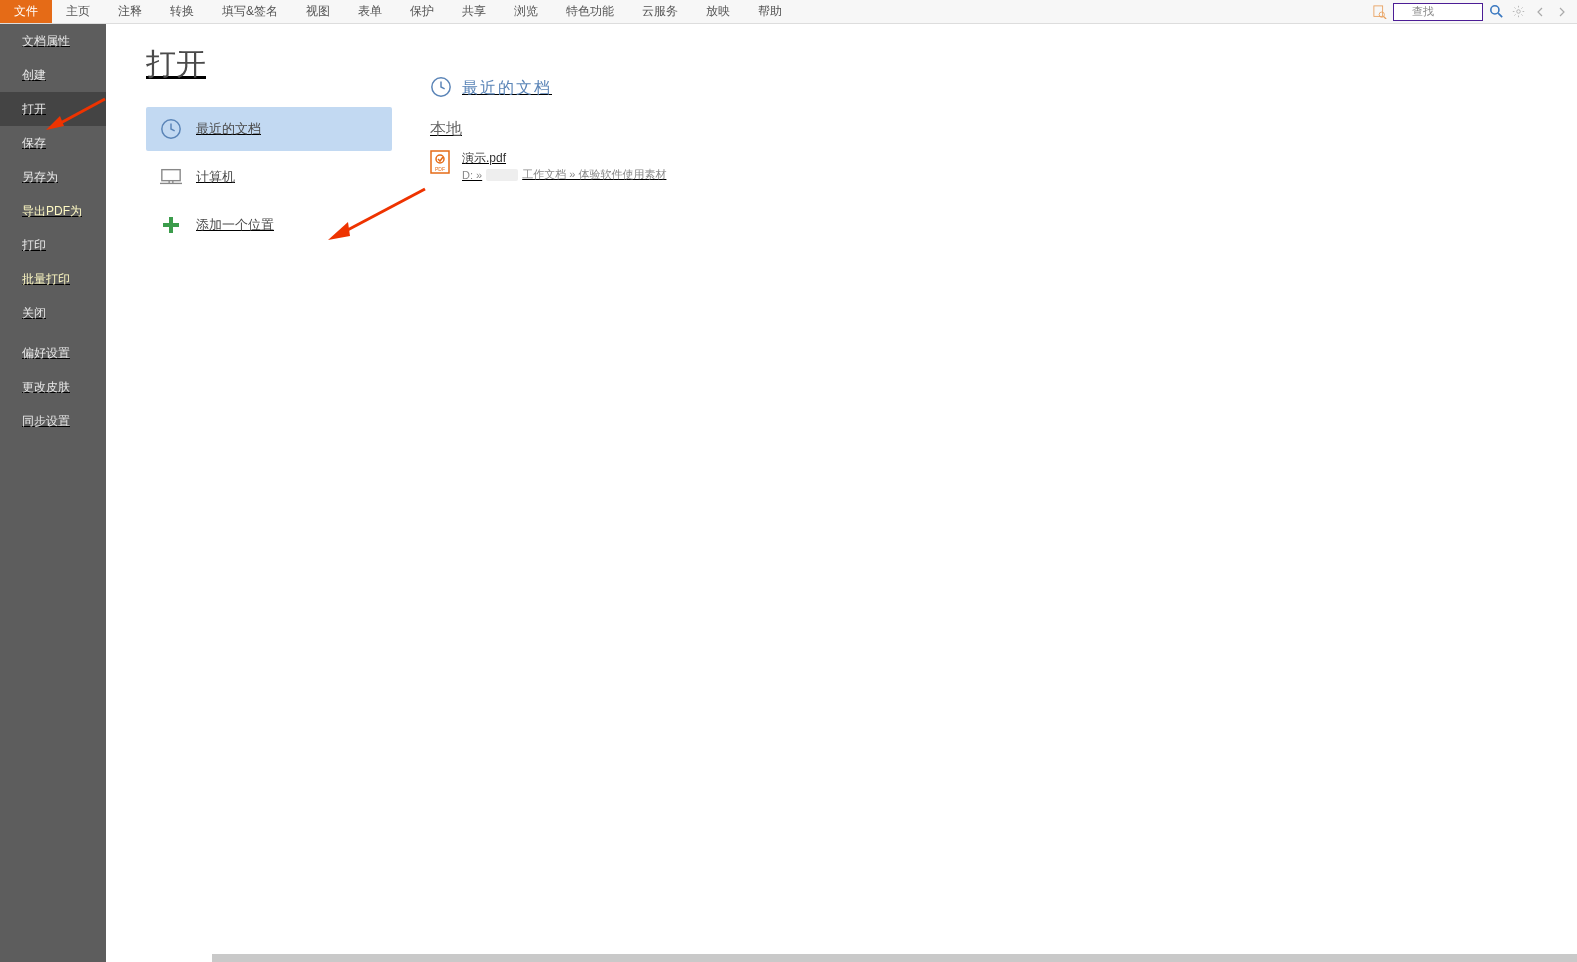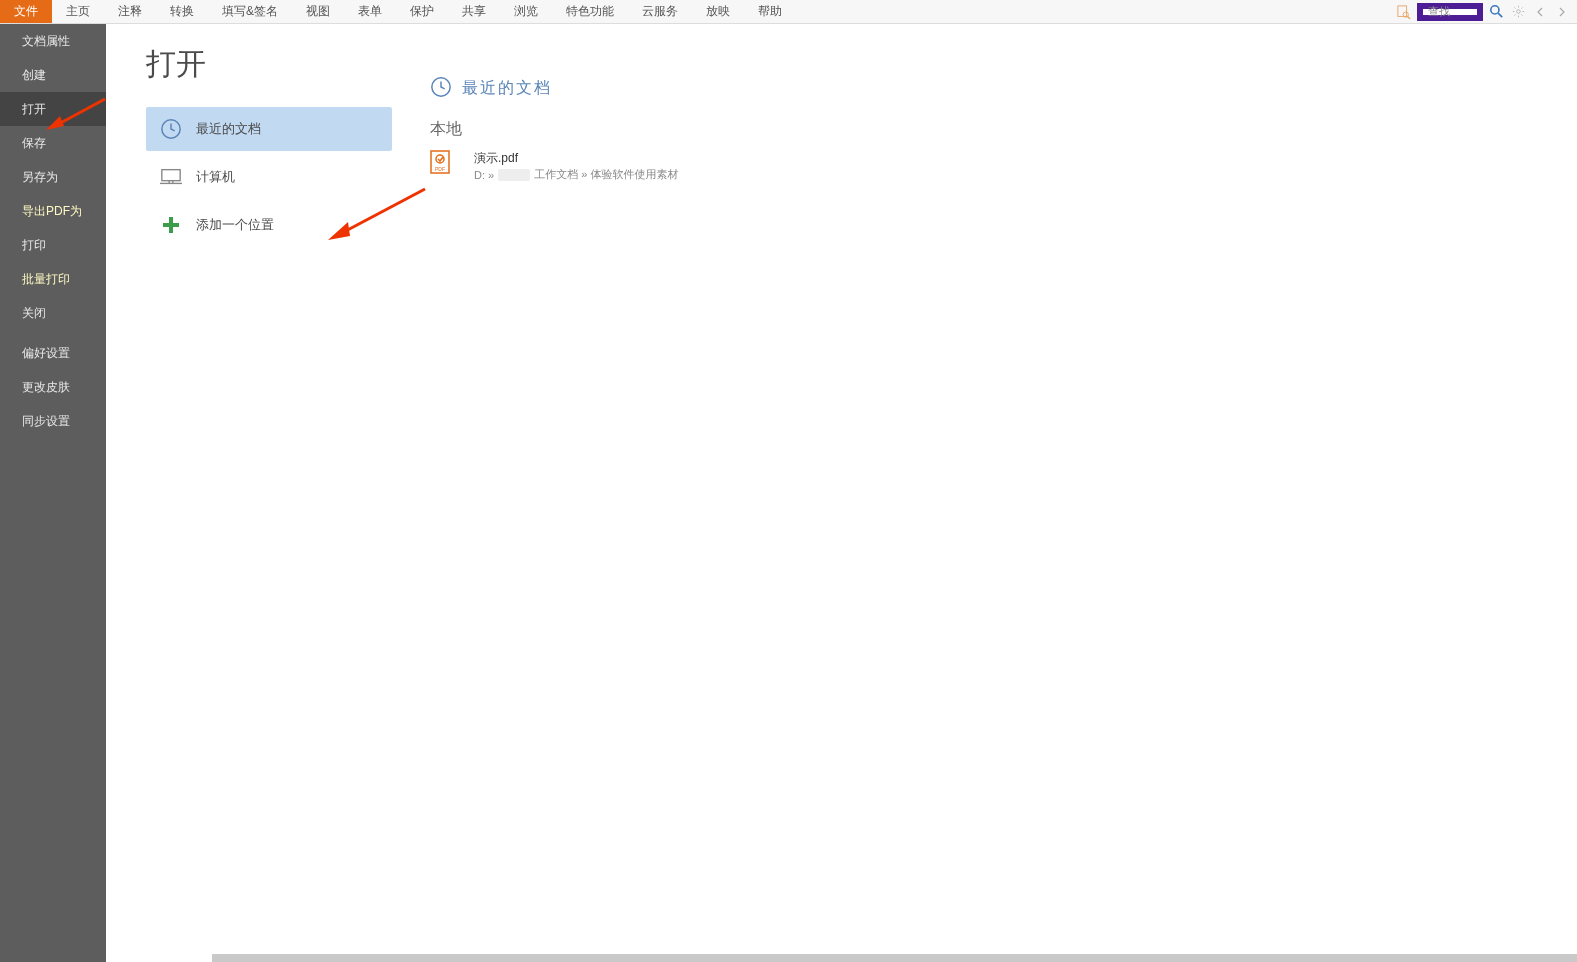--- a/index.html
+++ b/index.html
@@ -32,43 +32,44 @@
     }
     .menubar-spacer { flex: 1; }
     .menubar-right {
       display: flex;
       align-items: center;
       gap: 4px;
       padding-right: 6px;
     }
     .search-box {
       height: 18px;
-      width: 66px;
-      border: 6px solid #4c1d95;
+      width: 90px;
+      border: 1px solid #4c1d95;
       background: #fff;
-      padding: 0 5px;
+      padding: 0 18px;
       font-size: 11px;
       color: #888;
       display:flex;
       align-items:center;
     }
     .search-placeholder { color: #888; }
     .icon-btn {
       width: 18px;
       height: 18px;
       display: flex;
       align-items: center;
       justify-content: center;
       cursor: pointer;
       color: #888;
     }
     
     .layout {
       display: flex;
       height: calc(100% - 24px);
+      text-decoration: underline;
     }
     .sidebar {
       width: 106px;
       background: #5d5d5d;
       color: #e8e8e8;
     }
     .sidebar-item {
       height: 34px;
       display: flex;
       align-items: center;
@@ -136,21 +137,21 @@
       color: #5a84b7;
       letter-spacing: 2px;
     }
     .section-label {
       color: #666;
       font-size: 16px;
       margin-bottom: 6px;
     }
     .recent-item {
       display: flex;
-      gap: 24px;
+      gap: 12px;
       align-items: flex-start;
       padding: 4px 0;
     }
     .pdf-icon {
       width: 20px;
       height: 24px;
       display: flex;
       align-items: center;
       justify-content: center;
       flex-shrink: 0;

